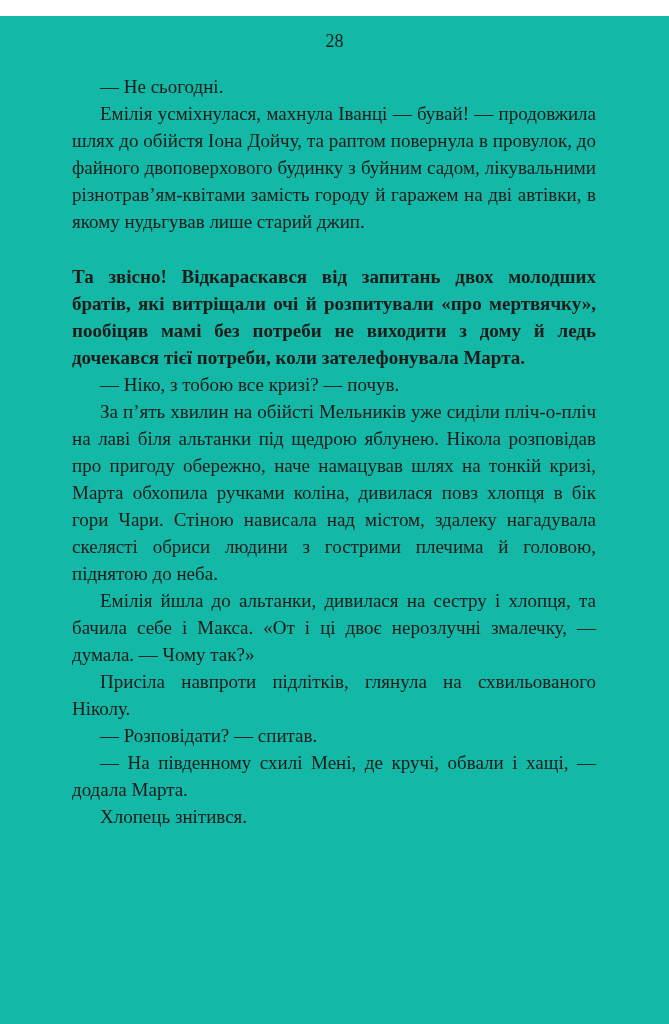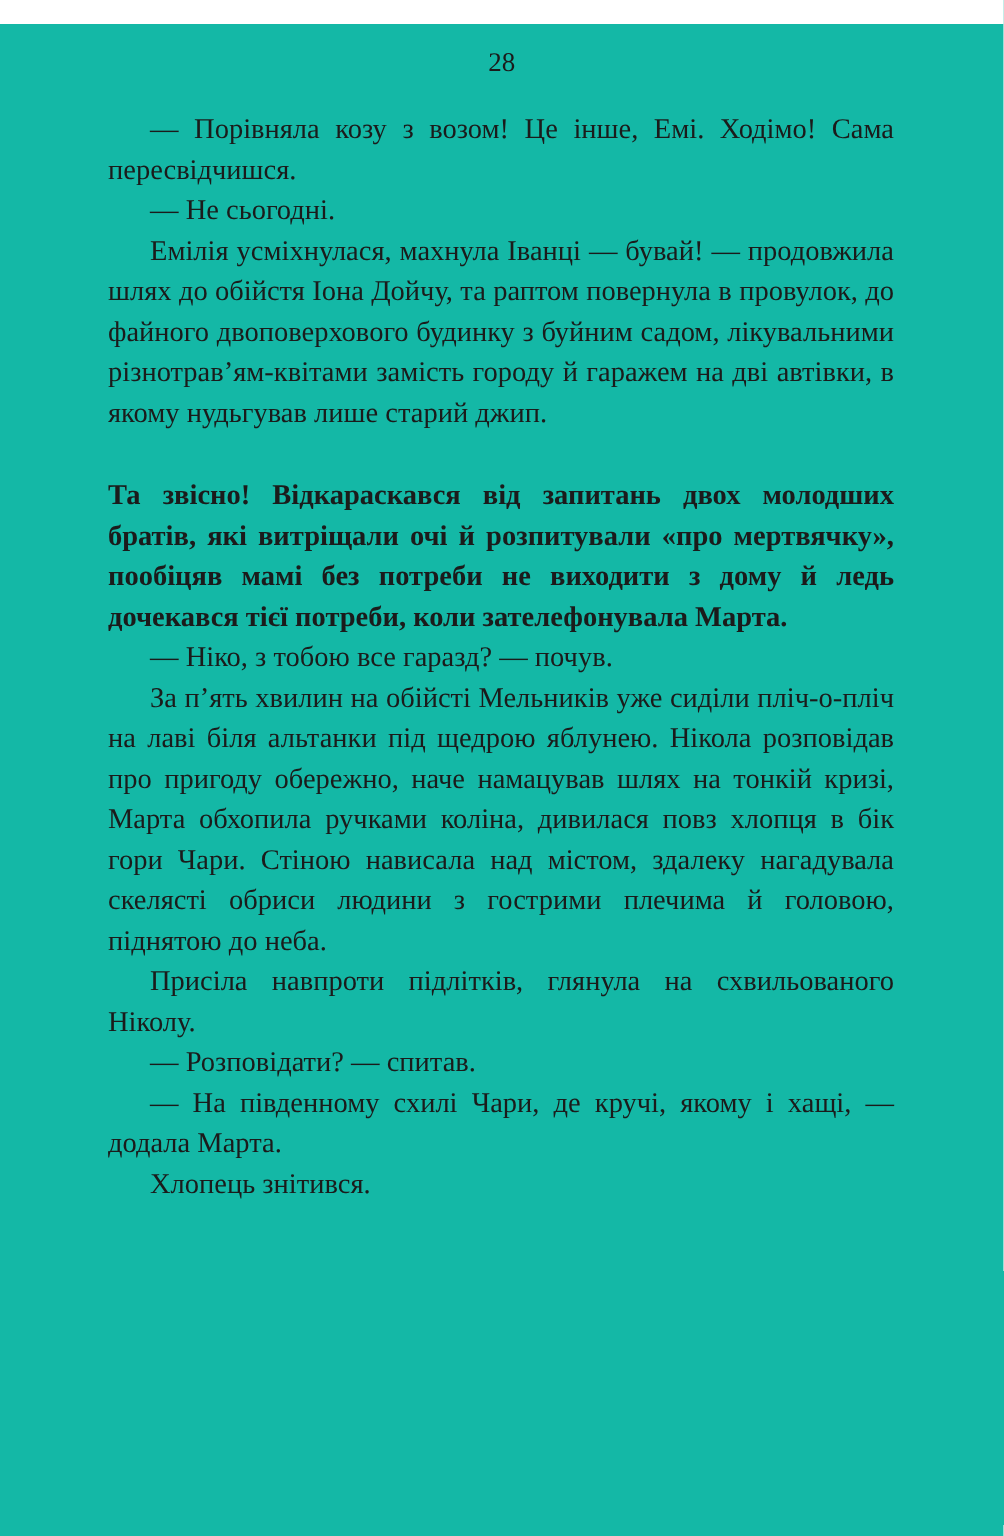--- a/index.html
+++ b/index.html
@@ -48,24 +48,24 @@
     margin-top: 28px;
     font-weight: bold;
   }
 </style>
 </head>
 <body>
 
 <div class="page">
   <div class="page-number">28</div>
   <div class="text-block">
-      <p class="para indent">— Порівняла козу з возом! Це інше, Емі. Ходімо! Сама пересвідчишся.</p>
       <p class="para indent">— Не сьогодні.</p>
       <p class="para indent">Емілія усміхнулася, махнула Іванці — бувай! — продовжила шлях до обійстя Іона Дойчу, та раптом повернула в провулок, до файного двоповерхового будинку з буйним садом, лікувальними різнотрав’ям-квітами замість городу й гаражем на дві автівки, в якому нудьгував лише старий джип.</p>
       <p class="para section-gap">Та звісно! Відкараскався від запитань двох молодших братів, які витріщали очі й розпитували «про мертвячку», пообіцяв мамі без потреби не виходити з дому й ледь дочекався тієї потреби, коли зателефонувала Марта.</p>
-      <p class="para indent">— Ніко, з тобою все гаразд? — почув.</p>
+      <p class="para indent">— Ніко, з тобою все кризі? — почув.</p>
       <p class="para indent">За п’ять хвилин на обійсті Мельників уже сиділи пліч-о-пліч на лаві біля альтанки під щедрою яблунею. Нікола розповідав про пригоду обережно, наче намацував шлях на тонкій кризі, Марта обхопила ручками коліна, дивилася повз хлопця в бік гори Чари. Стіною нависала над містом, здалеку нагадувала скелясті обриси людини з гострими плечима й головою, піднятою до неба.</p>
+      <p class="para indent">Емілія йшла до альтанки, дивилася на сестру і хлопця, та бачила себе і Макса. «От і ці двоє нерозлучні змалечку, — думала. — Чому так?»</p>
       <p class="para indent">Присіла навпроти підлітків, глянула на схвильованого Ніколу.</p>
       <p class="para indent">— Розповідати? — спитав.</p>
-      <p class="para indent">— На південному схилі Чари, де кручі, якому і хащі, — додала Марта.</p>
+      <p class="para indent">— На південному схилі Мені, де кручі, обвали і хащі, — додала Марта.</p>
       <p class="para indent">Хлопець знітився.</p>
     </div>
 </div>
 
 </body></html>

